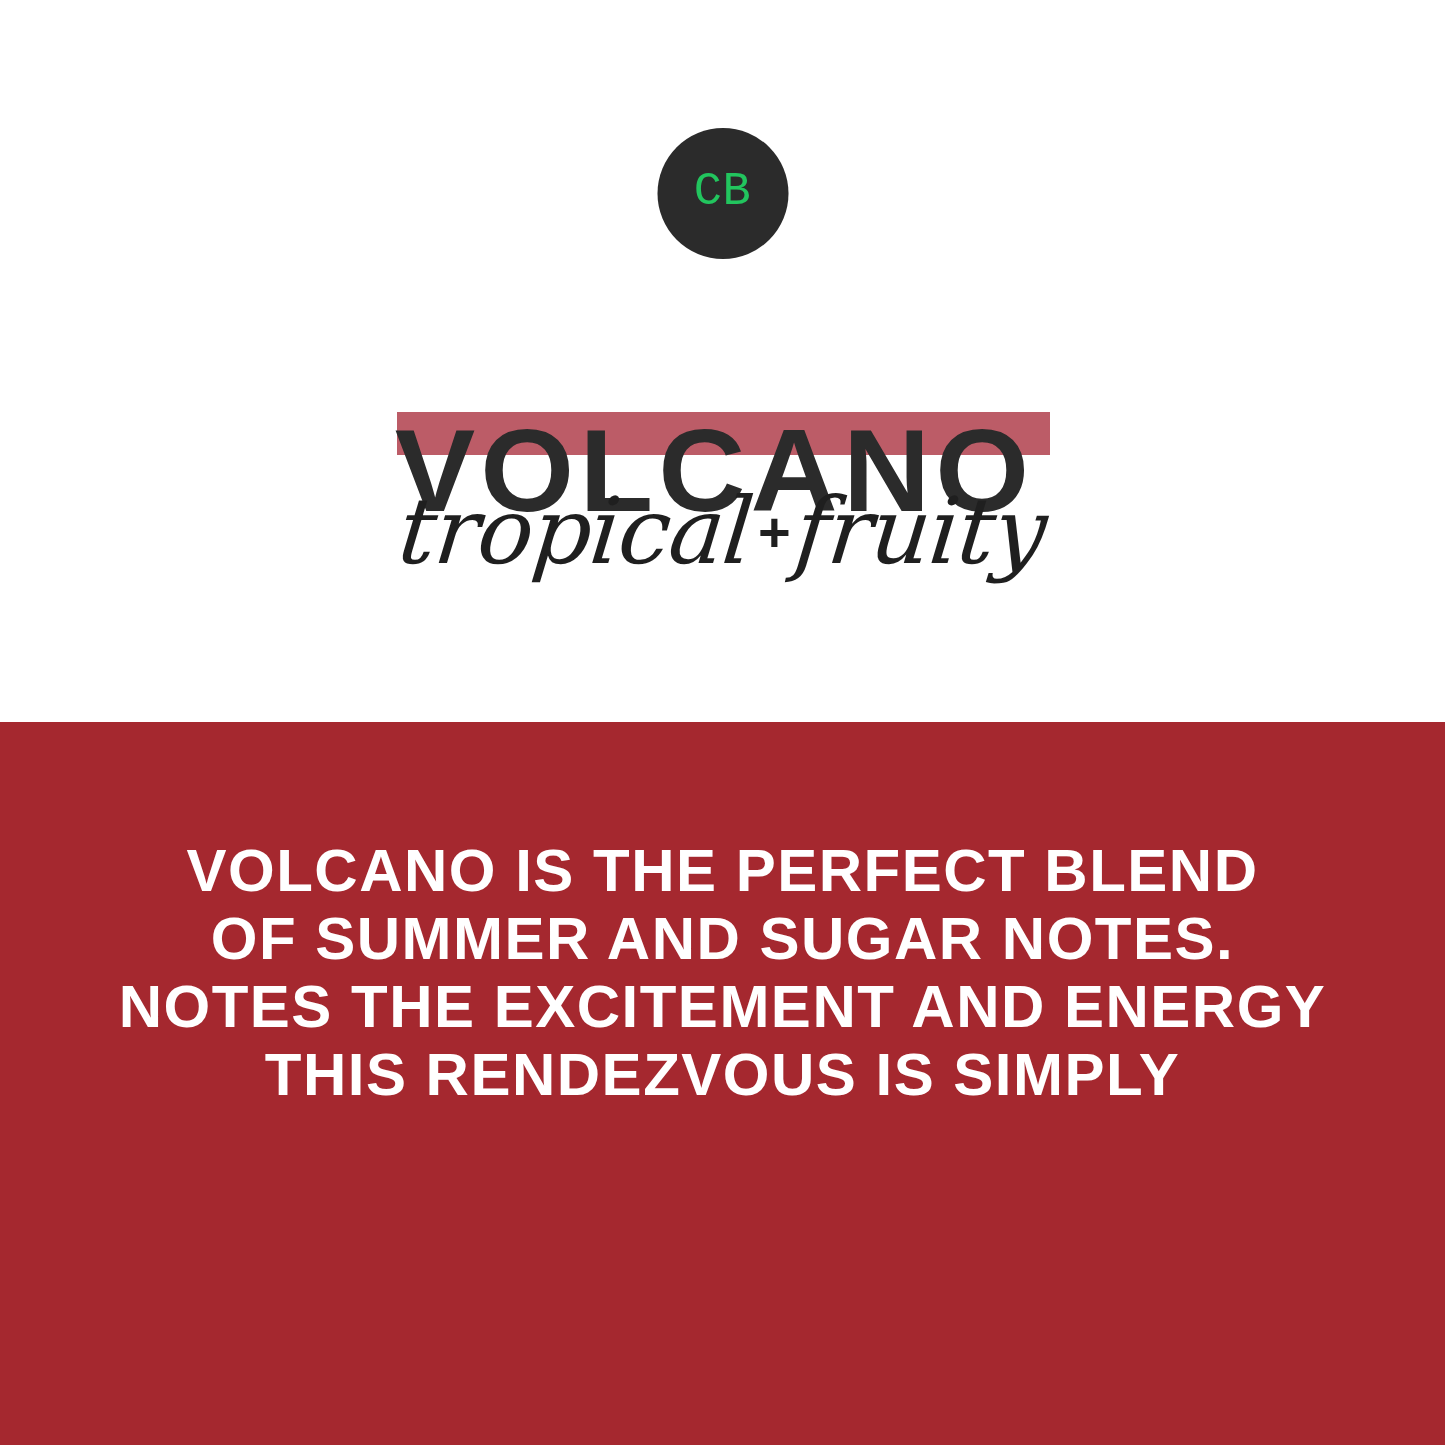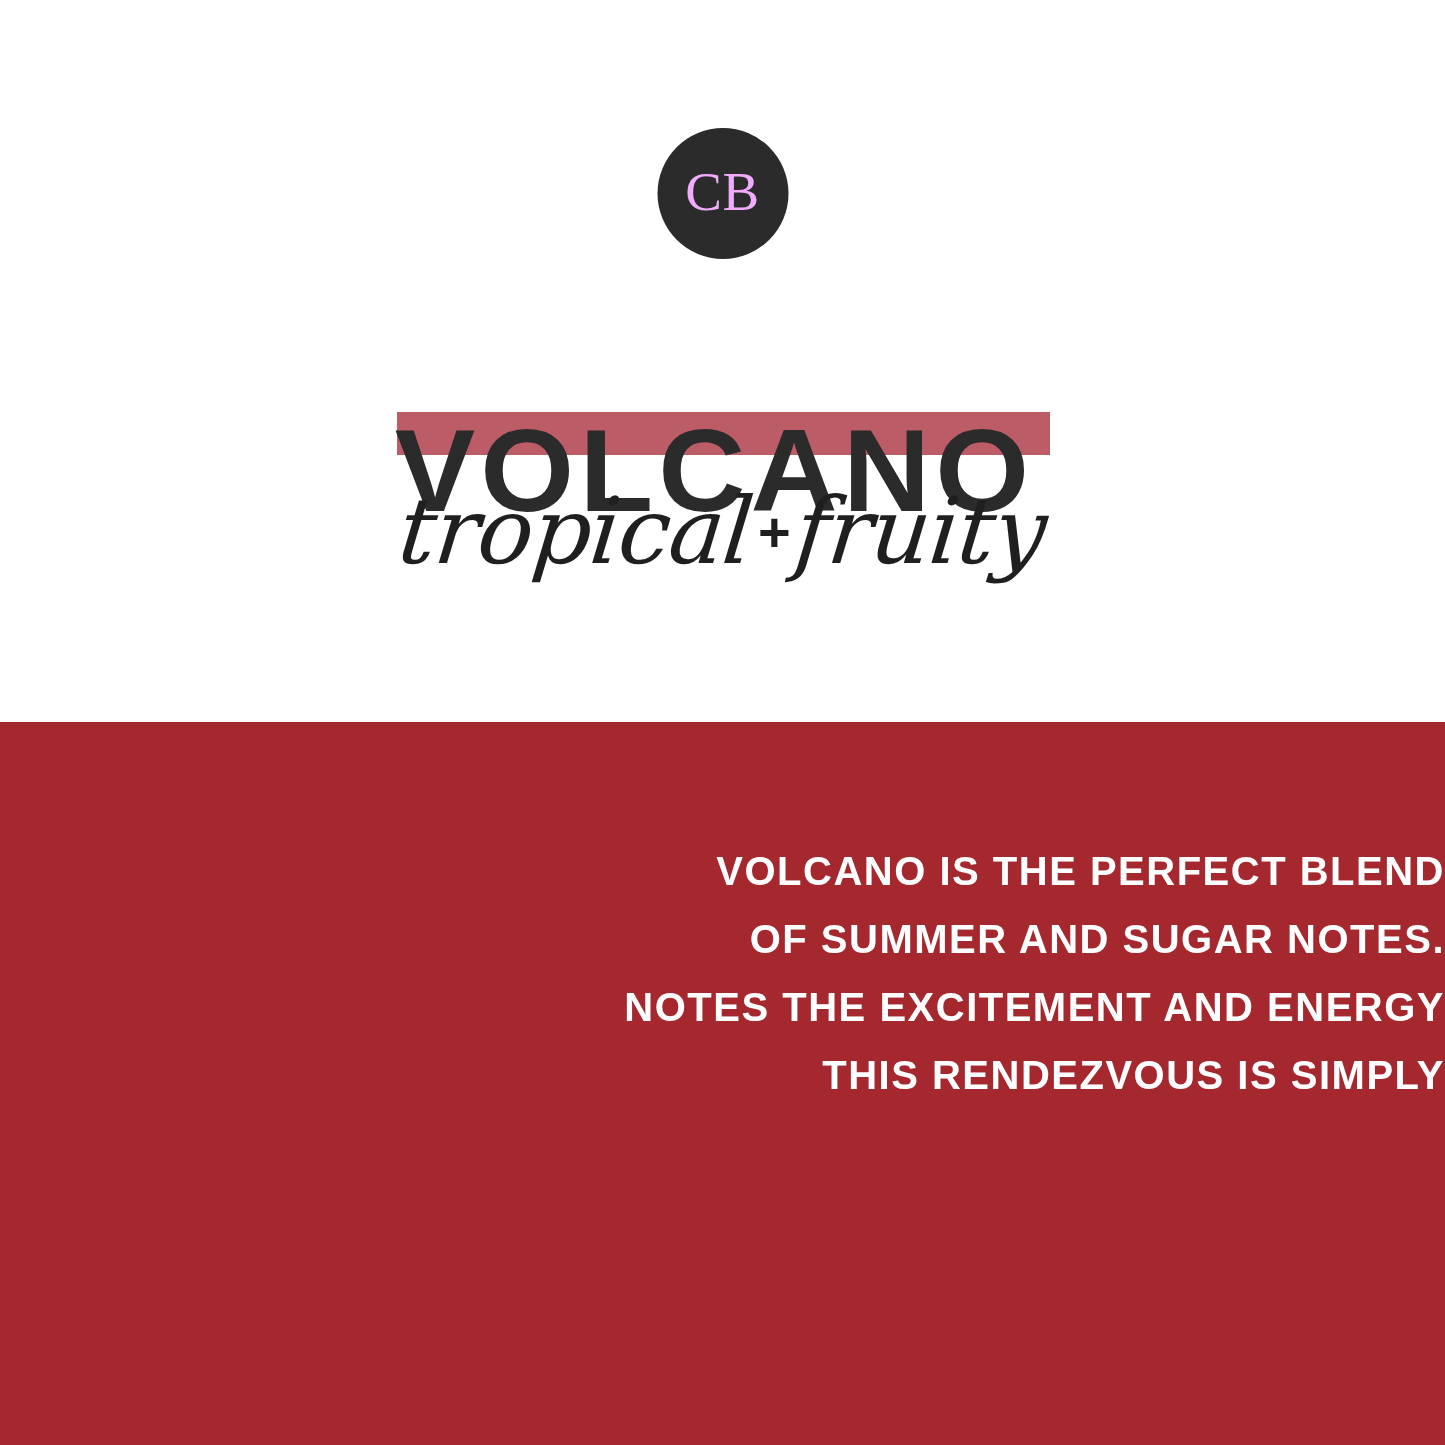--- a/index.html
+++ b/index.html
@@ -39,24 +39,24 @@
     transform: translateX(-50%);
     width: 131px;
     height: 131px;
     border-radius: 50%;
     background: #2b2b2b;
     display: flex;
     align-items: center;
     justify-content: center;
   }
   #logo-monogram {
-    color: #f0abfc;
-    font-family: Liberation Serif, serif;
+    color: #22c55e;
+    font-family: Liberation Mono, monospace;
     font-weight: 400;
-    font-size: 55px;
+    font-size: 47px;
     line-height: 1;
     letter-spacing: 0.5px;
     padding-bottom: 4px;
   }
 
   
   #title-lockup {
     position: absolute;
     left: 0;
     right: 16px;
@@ -119,25 +119,25 @@
     height: 723px;
     background: #a5282f;
     flex: none;
   }
 
   #description {
     position: absolute;
     left: 0;
     right: 0;
     top: 115px;
-    text-align: right;
+    text-align: center;
     color: #ffffff;
     font-family: "Liberation Sans Narrow", "Liberation Sans", sans-serif;
     font-weight: 700;
-    font-size: 40px;
+    font-size: 60px;
     line-height: 68px;
     letter-spacing: 1.5px;
   }
   #description .line {
     display: block;
     white-space: nowrap;
   }
 </style>
 </head>
 <body>

